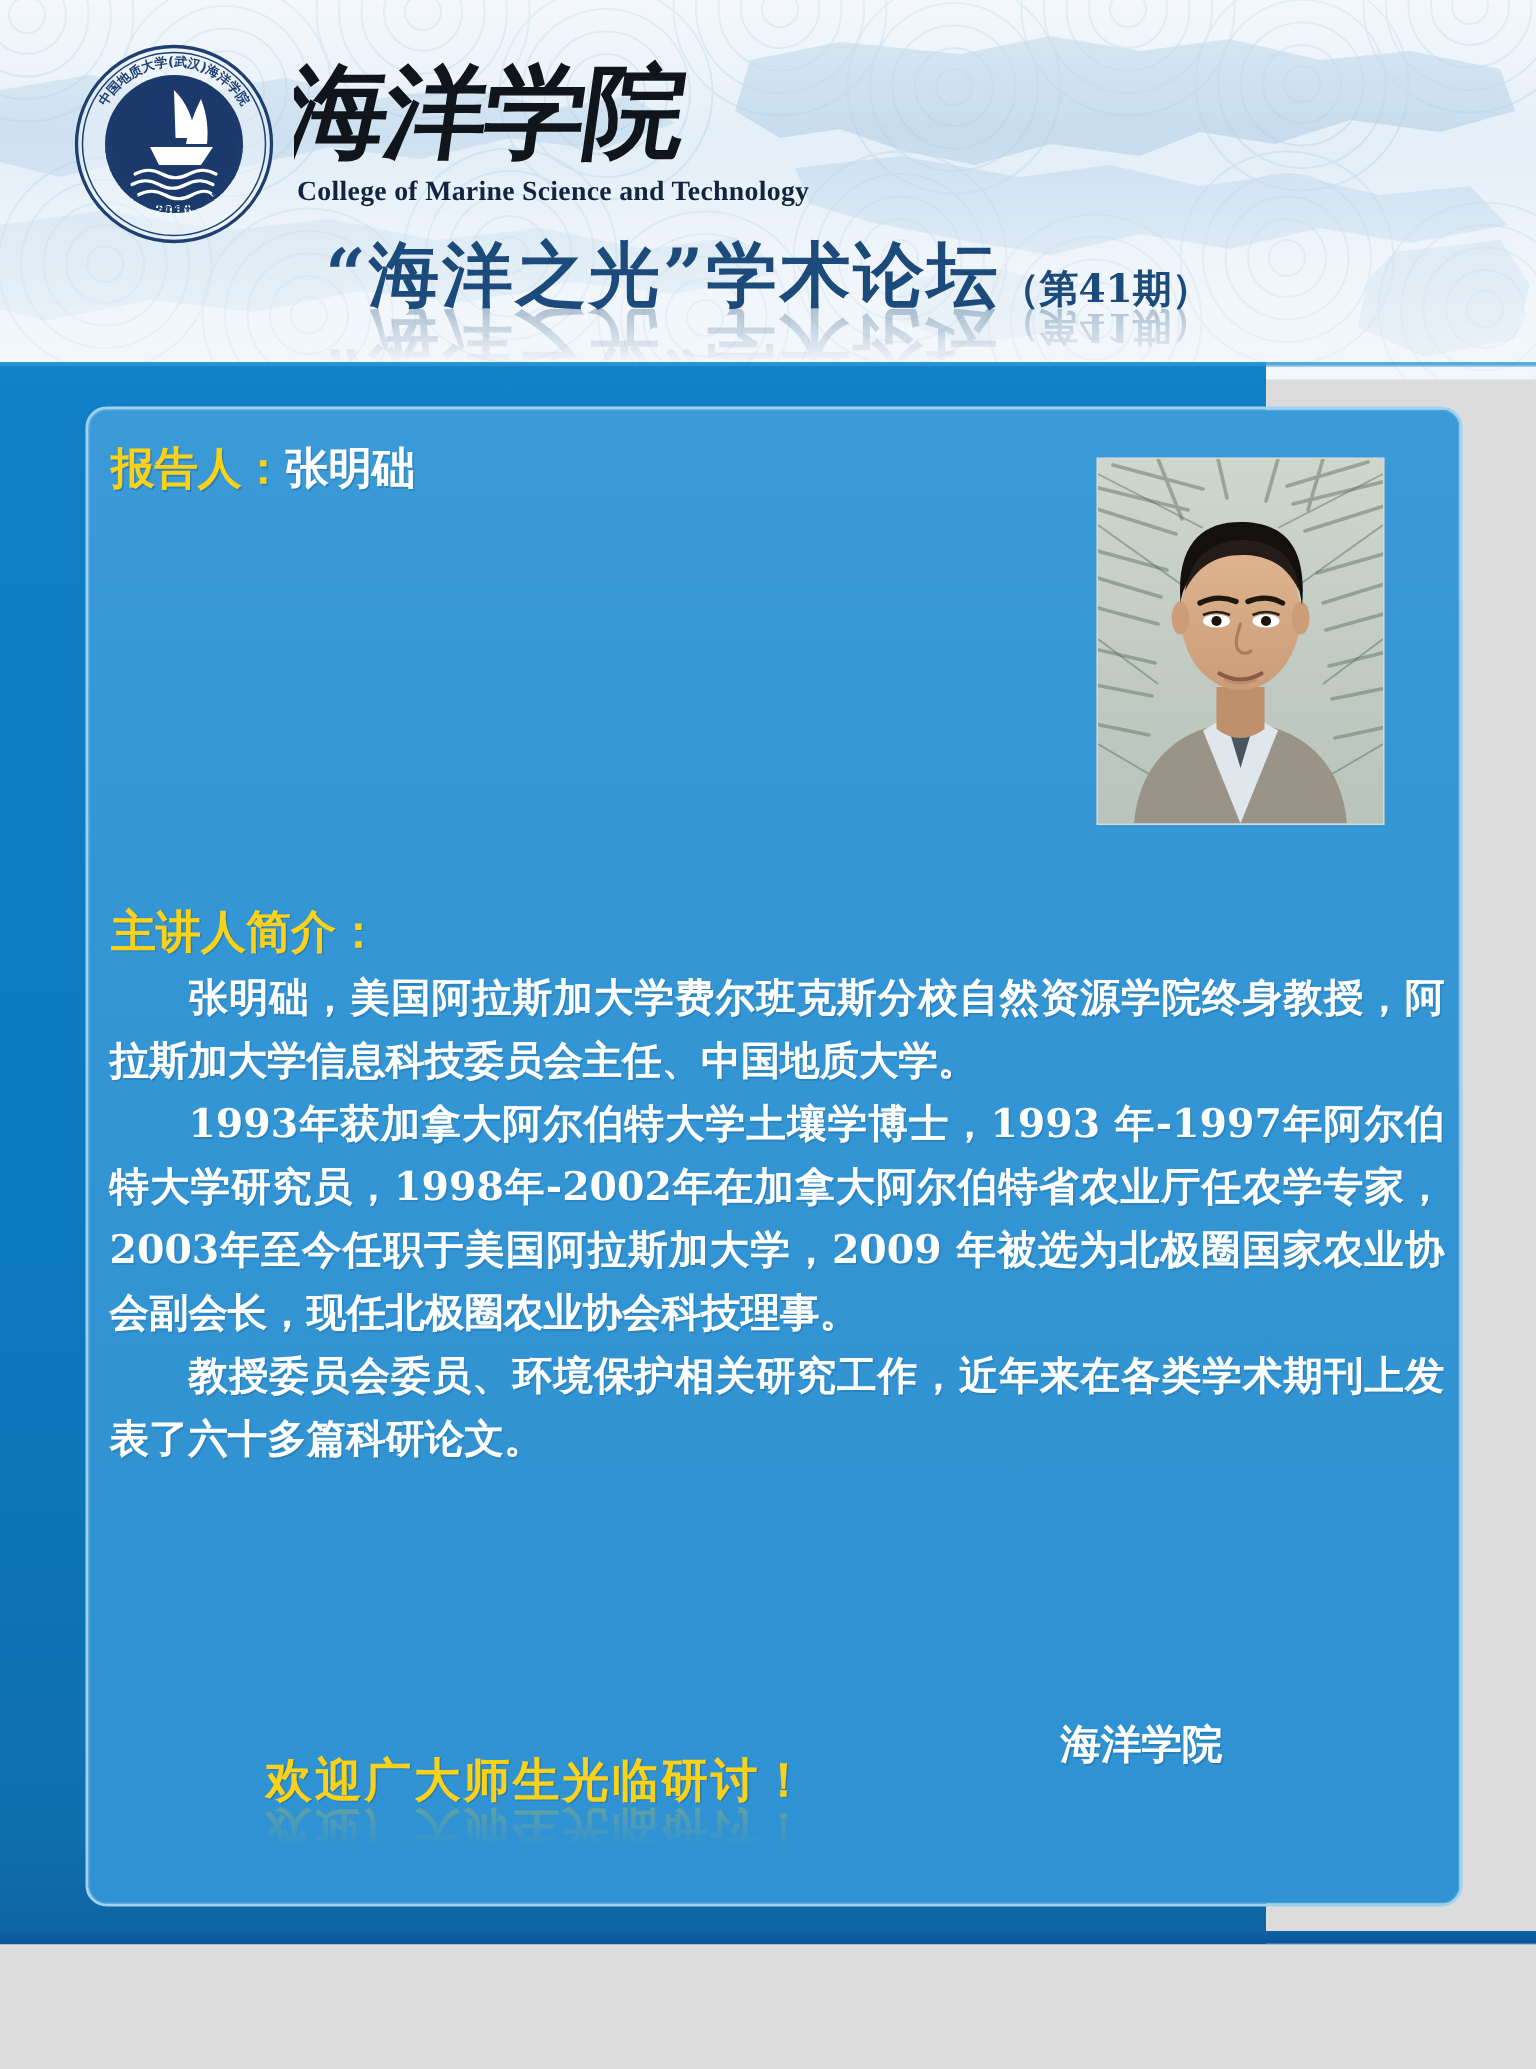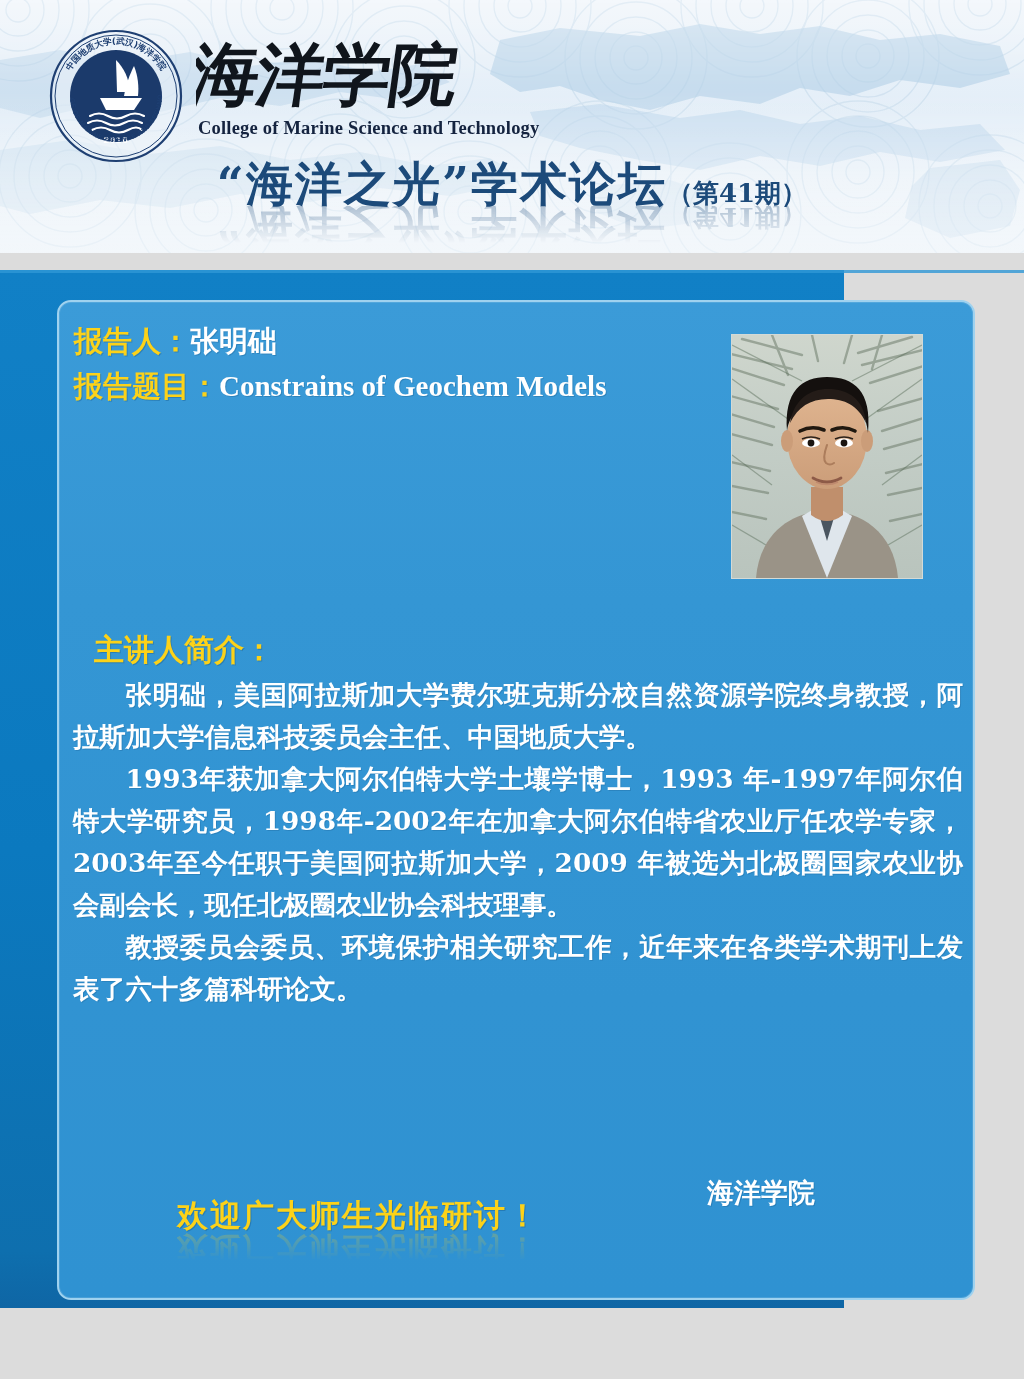--- a/index.html
+++ b/index.html
@@ -84,21 +84,21 @@
     -webkit-mask-image:linear-gradient(to top,rgba(0,0,0,1),rgba(0,0,0,0) 85%);
     mask-image:linear-gradient(to top,rgba(0,0,0,1),rgba(0,0,0,0) 85%);
     pointer-events:none;
     overflow:hidden;
     height:44px;
   }
   .forum-title-reflect .forum-title{font-size:47px;}
 
   
   .body-blue{
-    position:absolute;left:0;top:270px;width:844px;height:1055px;
+    position:absolute;left:0;top:241px;width:844px;height:1055px;
     background:linear-gradient(180deg,#1180c6 0%,#0b79bf 55%,#0e6fae 93%,#0f63a2 100%);
   }
   .body-topline{
     position:absolute;left:0;top:0;width:1024px;height:3px;
     background:#2f97d6;opacity:.8;
   }
   .body-botline{
     position:absolute;left:0;bottom:0;width:1024px;height:9px;
     background:linear-gradient(180deg,#0c63a4,#0a569a);
   }
@@ -150,21 +150,20 @@
   .photo svg{display:block;}
 
   
   .bio-head{
     position:absolute;left:15px;top:328px;
     color:#fcd219;
     font-family:"DejaVu Serif","Liberation Serif",serif;
     font-weight:700;
     font-size:30px;
     text-shadow:1px 1px 0 rgba(0,40,80,.22);
-    margin-left:20px;
   }
   .bio-body{
     position:absolute;left:14px;top:372px;width:890px;
     color:#ffffff;
     font-family:"DejaVu Serif","Liberation Serif",serif;
     font-weight:600;
     font-size:26.3px;
     line-height:42px;
     text-align:justify;
     text-justify:inter-ideograph;
@@ -319,23 +318,20 @@
 
   <div class="body-blue">
     <div class="body-topline"></div>
 
     <div class="panel">
 
       <div class="info">
         <div class="info-row">
           <span class="lbl">报告人：</span><span class="val cn">张明础</span>
         </div>
-        <div class="info-row">
-          <span class="lbl">报告题目：</span><span class="val">Constrains of Geochem Models</span>
-        </div>
       </div>
 
       <div class="photo">
         <svg viewBox="0 0 190 243" width="190" height="243">
           <defs>
             <linearGradient id="bgTrees" x1="0" y1="0" x2="0" y2="1">
               <stop offset="0%" stop-color="#cfd6cd"></stop>
               <stop offset="45%" stop-color="#c3cdc6"></stop>
               <stop offset="100%" stop-color="#b9c4bd"></stop>
             </linearGradient>

